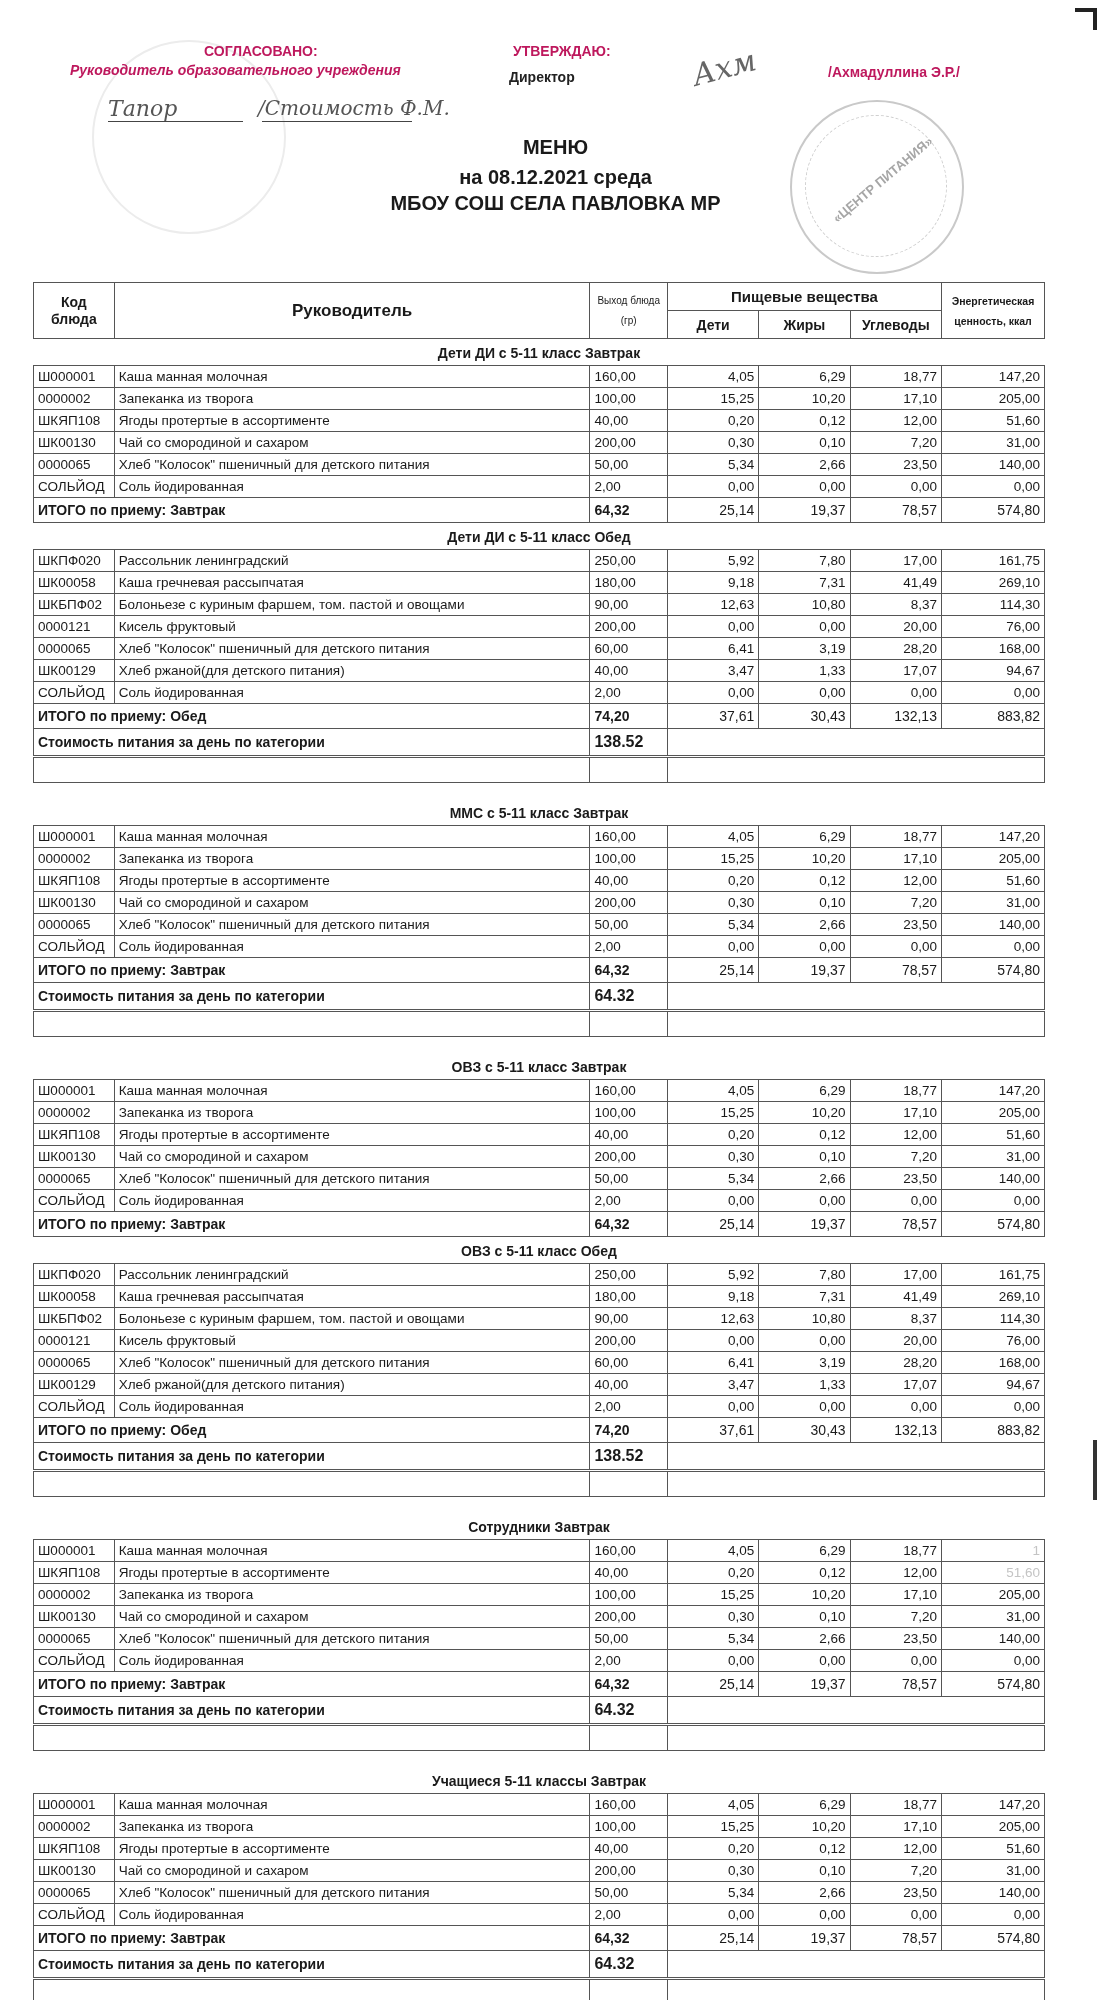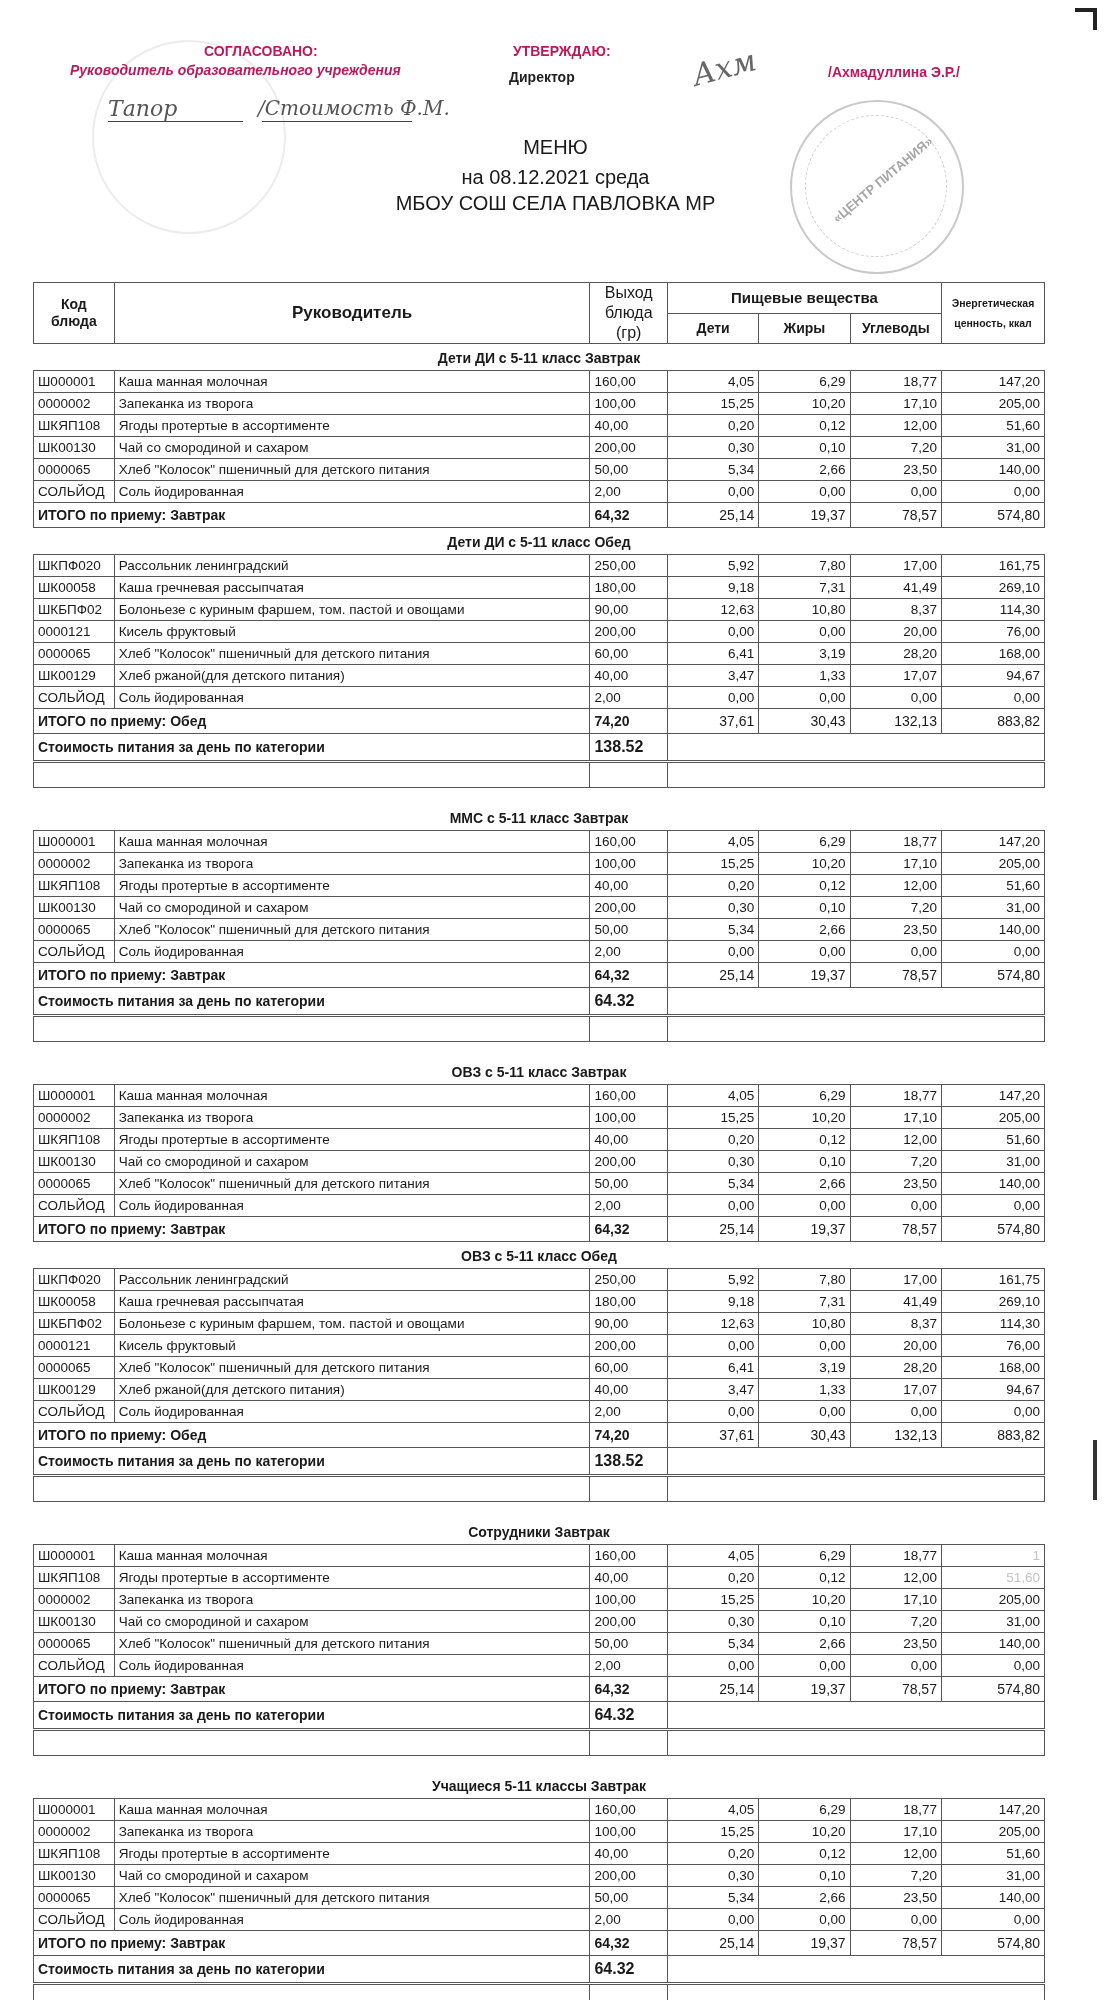--- a/index.html
+++ b/index.html
@@ -11,21 +11,21 @@
   .edge-mark { position: absolute; right: 14px; top: 1440px; width: 4px; height: 60px; background: #333; }
 
   .hdr-text { position: absolute; font-weight: bold; font-size: 14px; color: #be185d; white-space: nowrap; }
   .hdr-plain { position: absolute; font-size: 14px; font-weight: bold; color: #222; white-space: nowrap; }
   .sig { position: absolute; font-family: "DejaVu Serif", serif; font-style: italic; font-size: 22px; color: #555; white-space: nowrap; }
   .sig-line { position: absolute; height: 1px; background: #444; }
   .stamp { position: absolute; border-radius: 50%; border: 2px solid #c9c9c9; }
   .stamp-inner { position: absolute; border-radius: 50%; border: 1px dashed #cfcfcf; }
   .stamp-text { position: absolute; font-size: 13px; font-weight: bold; color: #a6a6a6; transform: rotate(-40deg); white-space: nowrap; }
 
-  .title { position: absolute; left: 0; width: 1111px; text-align: center; font-weight: normal; color: #1a1a1a; }
+  .title { position: absolute; left: 0; width: 1111px; text-align: center; font-weight: bold; color: #1a1a1a; }
 
   table.menu { position: absolute; left: 33px; width: 1012px; border-collapse: collapse; table-layout: fixed; font-size: 13.5px; }
   table.menu td, table.menu th { border: 1px solid #555; padding: 0 4px; height: 21px; line-height: 20px; overflow: hidden; white-space: nowrap; }
   table.menu th { font-weight: bold; text-align: center; }
   .col-code { width: 76px; }
   .col-name { width: 448px; }
   .col-yield { width: 73px; }
   .col-b { width: 86px; }
   .col-z { width: 86px; }
   .col-u { width: 86px; }
@@ -79,21 +79,21 @@
         <col class="col-yield">
       <col class="col-b">
         <col class="col-z">
         <col class="col-u">
         <col class="col-e">
     </colgroup>
     <thead>
       <tr>
         <th rowspan="2" style="font-size:14px; line-height:17px; white-space:normal;">Код блюда</th>
         <th rowspan="2" style="font-size:17px;">Руководитель</th>
-        <th rowspan="2" class="hdr-small" style="font-weight:normal; white-space:normal; font-size:16px;text-align:center;">Выход блюда (гр)</th>
+        <th rowspan="2" class="hdr-small" style="font-weight:normal; white-space:normal; font-size:10px;text-align:center;">Выход блюда (гр)</th>
         <th colspan="3" style="font-size:15px; height:27px;">Пищевые вещества</th>
         <th rowspan="2" class="hdr-small" style="white-space:normal; font-size:10.5px;">Энергетическая ценность, ккал</th>
       </tr>
       <tr>
         <th style="height:27px; font-size:14px;">Дети</th>
         <th style="font-size:14px;">Жиры</th>
         <th style="font-size:14px;">Углеводы</th>
       </tr>
     </thead>
     <tbody id="menu-body">

